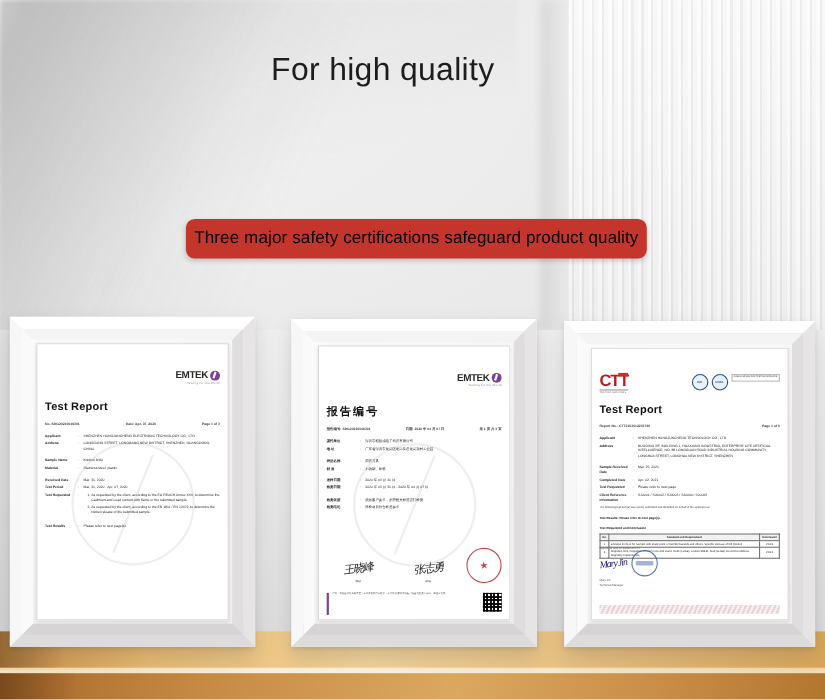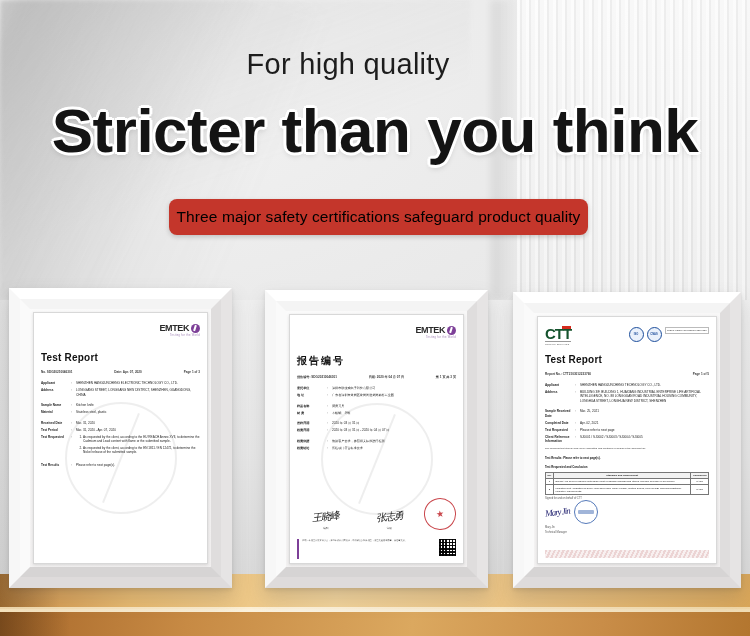--- a/index.html
+++ b/index.html
@@ -145,21 +145,21 @@
     background:#ffffff;
     box-shadow:inset 0 0 0 1px #d8d8d8, 0 1px 3px rgba(0,0,0,.12);
     overflow:hidden;
     box-sizing:border-box;
   }
   .frame-1{left:9px;  top:288px; width:223px; height:300px;}
   .frame-2{left:265px;top:290px; width:223px; height:298px;}
   .frame-3{left:513px;top:292px; width:228px; height:296px;}
 
   
-  .doc{position:absolute;inset:0;padding:11px 8px;box-sizing:border-box;}
+  .doc{position:absolute;inset:0;padding:24px 8px;box-sizing:border-box;}
   .watermark{
     position:absolute;left:50%;top:58%;width:108px;height:108px;
     transform:translate(-50%,-50%);
     border:2px solid rgba(150,150,150,.16);
     border-radius:50%;
   }
   .watermark:before{
     content:"";position:absolute;left:50%;top:6px;bottom:6px;width:2px;
     background:rgba(150,150,150,.16);transform:translateX(-50%) rotate(22deg);
   }
@@ -236,21 +236,21 @@
     position:absolute;left:8px;right:8px;bottom:5px;
     display:flex;align-items:flex-start;gap:3px;
   }
   .footer-accent{width:2px;height:20px;background:#7d3f98;flex:0 0 2px;}
   .footer-text{flex:1;font-size:2.2px;color:#555;line-height:1.5;}
 
   
   .ctt-head{display:flex;justify-content:space-between;align-items:flex-start;}
   .ctt-logo{
     font-family:"Liberation Sans Narrow","Liberation Sans",sans-serif;
-    font-weight:bold;font-size:15px;color:#14532d;letter-spacing:-1px;
+    font-weight:bold;font-size:15px;color:#b91c1c;letter-spacing:-1px;
     position:relative;line-height:14px;
   }
   .ctt-logo:after{
     content:"";position:absolute;right:0;top:-1px;width:9px;height:2.6px;background:#d52b1e;
   }
   .ctt-sub{font-size:2.2px;color:#666;letter-spacing:.2px;border-top:.5px solid #999;padding-top:.5px;}
   .seals{display:flex;align-items:flex-start;gap:3px;}
   .seal{
     width:13px;height:13px;border-radius:50%;
     border:1px solid #1e4f9c;background:#eaf1fb;
@@ -277,21 +277,20 @@
 <div class="stage">
 
   <div class="bg-base"></div>
   <div class="bg-shadow-band"></div>
   <div class="bg-soft-shadow"></div>
   <div class="bg-blinds"></div>
   <div class="bg-blinds-edge"></div>
   <div class="bg-wall-bottom"></div>
 
   <div class="kicker">For high quality</div>
-  <div class="headline">Stricter than you think</div>
   <div class="banner">
     <span>Three major safety certifications safeguard product quality</span>
   </div>
 
   <div class="shelf">
     <div class="shelf-top"></div>
     <div class="shelf-edge"></div>
     <div class="shelf-face"></div>
   </div>
 

